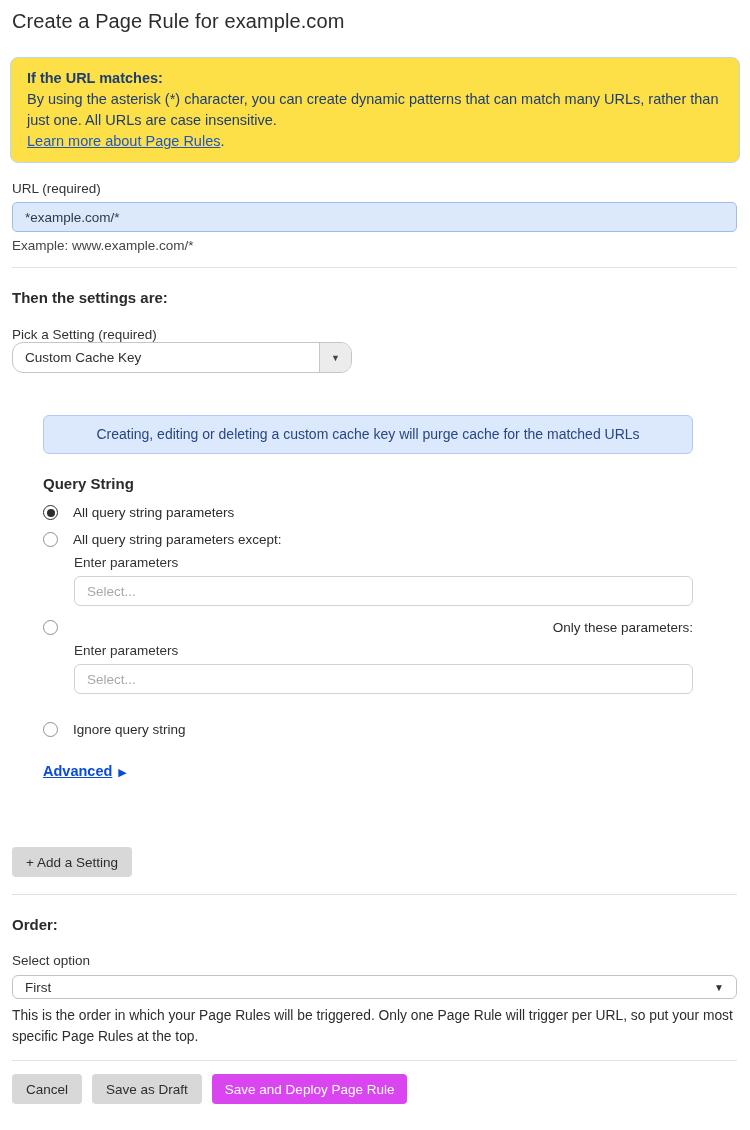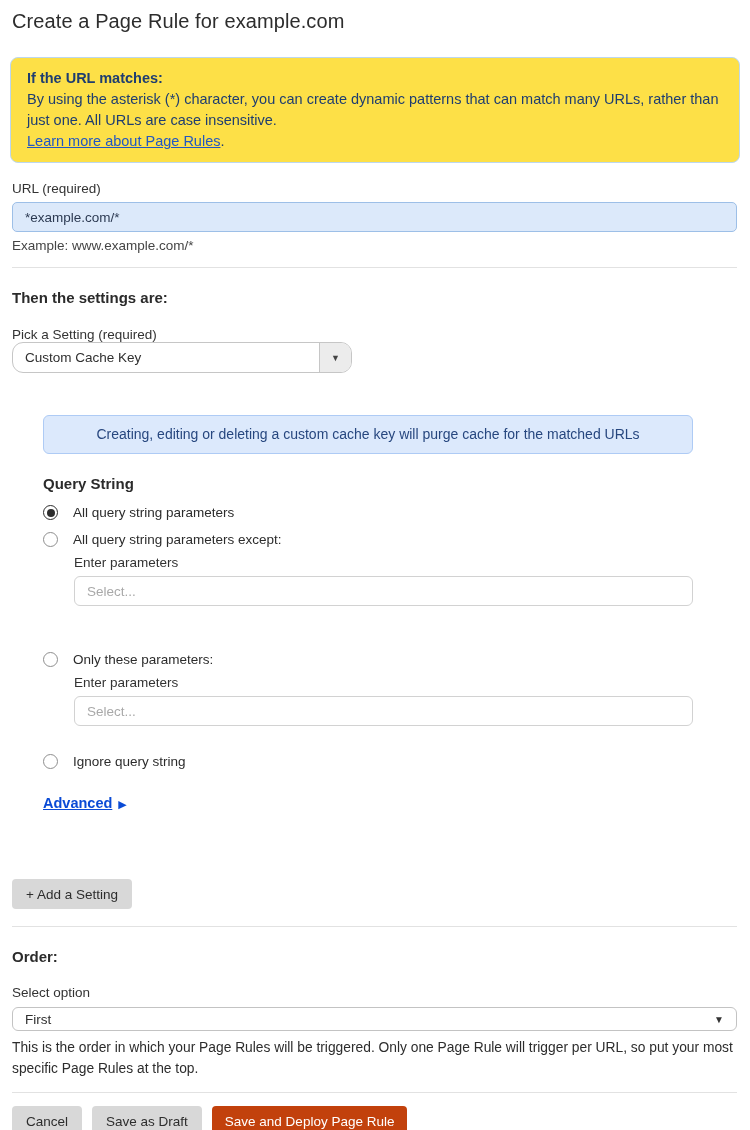--- a/index.html
+++ b/index.html
@@ -68,21 +68,21 @@
     background:#fff; position:relative; flex:none; margin-right:15px;
   }
   .radio-row .radio.checked { border-color:#2d2d2d; }
   .radio-row .radio.checked::after {
     content:""; position:absolute; left:2.5px; top:2.5px; right:2.5px; bottom:2.5px;
     border-radius:50%; background:#2d2d2d;
   }
   .radio-row .radio-label { font-size:13.5px; color:#2c2c2c; }
   .r1 { margin-top:13px; }
   .r2 { margin-top:12px; }
-  .r3 { margin-top:46px; }
+  .r3 { margin-top:14px;justify-content:space-between; }
   .r4 { margin-top:28px; }
 
   .sub-group { margin-left:31px; }
   .sub-label { margin-top:8px; font-size:13.5px; color:#333; }
   .tag-input {
     display:block; width:100%; height:30px; margin-top:6px;
     background:#fff; border:1px solid #d2d2d2; border-radius:6px;
     padding:0 12px; font-size:13.5px; color:#2f2f2f; font-family:inherit; outline:none;
   }
   .tag-input::placeholder { color:#a9a9a9; opacity:1; }
@@ -93,21 +93,21 @@
   }
   .advanced-link .adv-text { text-decoration:underline; }
   .advanced-link .adv-arrow { font-size:11px; margin-left:6px; text-decoration:none; }
 
   .btn {
     display:inline-flex; align-items:center; justify-content:center;
     height:30px; border:none; border-radius:4px; font-size:13.5px;
     font-family:inherit; cursor:pointer; padding:0 14px;
   }
   .btn-gray { background:#d8d8d8; color:#2d2d2d; }
-  .btn-blue { background:#c2410c; color:#ffffff; padding:4px 13px; }
+  .btn-blue { background:#d946ef; color:#ffffff; padding:4px 13px; }
   .add-setting { margin-top:67px; }
 
   
   .order-select {
     margin-top:7px; width:100%; height:24px;
     border:1px solid #c3c3c3; border-radius:6px; background:#fff;
     display:flex; align-items:center; justify-content:space-between;
     padding:0 12px; cursor:pointer; font-size:13.5px; color:#2f2f2f;
   }
   .order-select .caret { font-size:10px; color:#333; }

